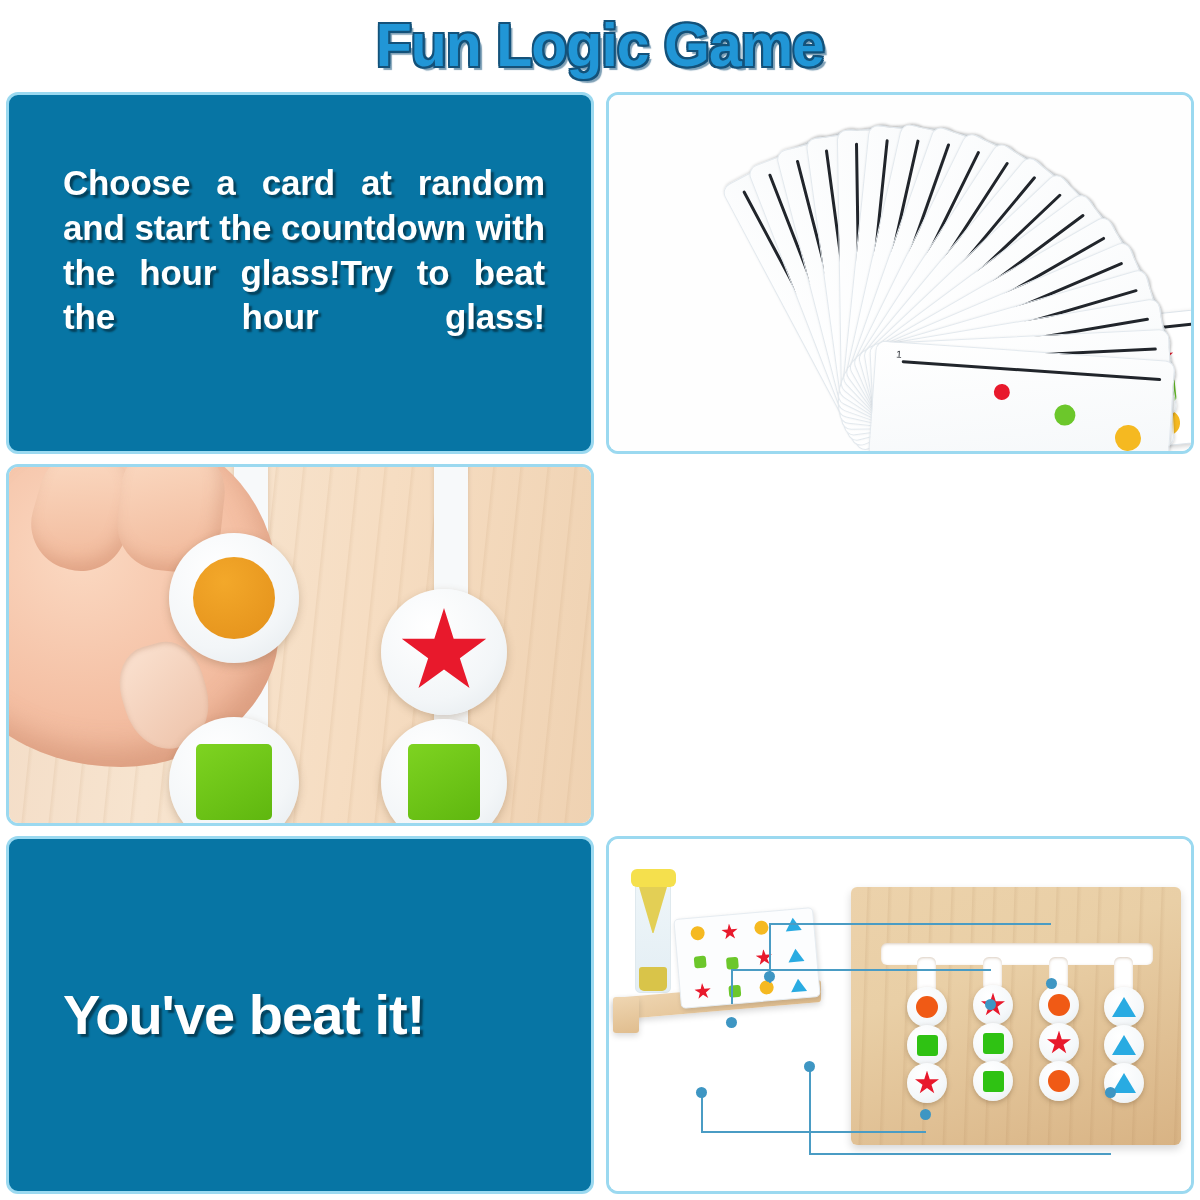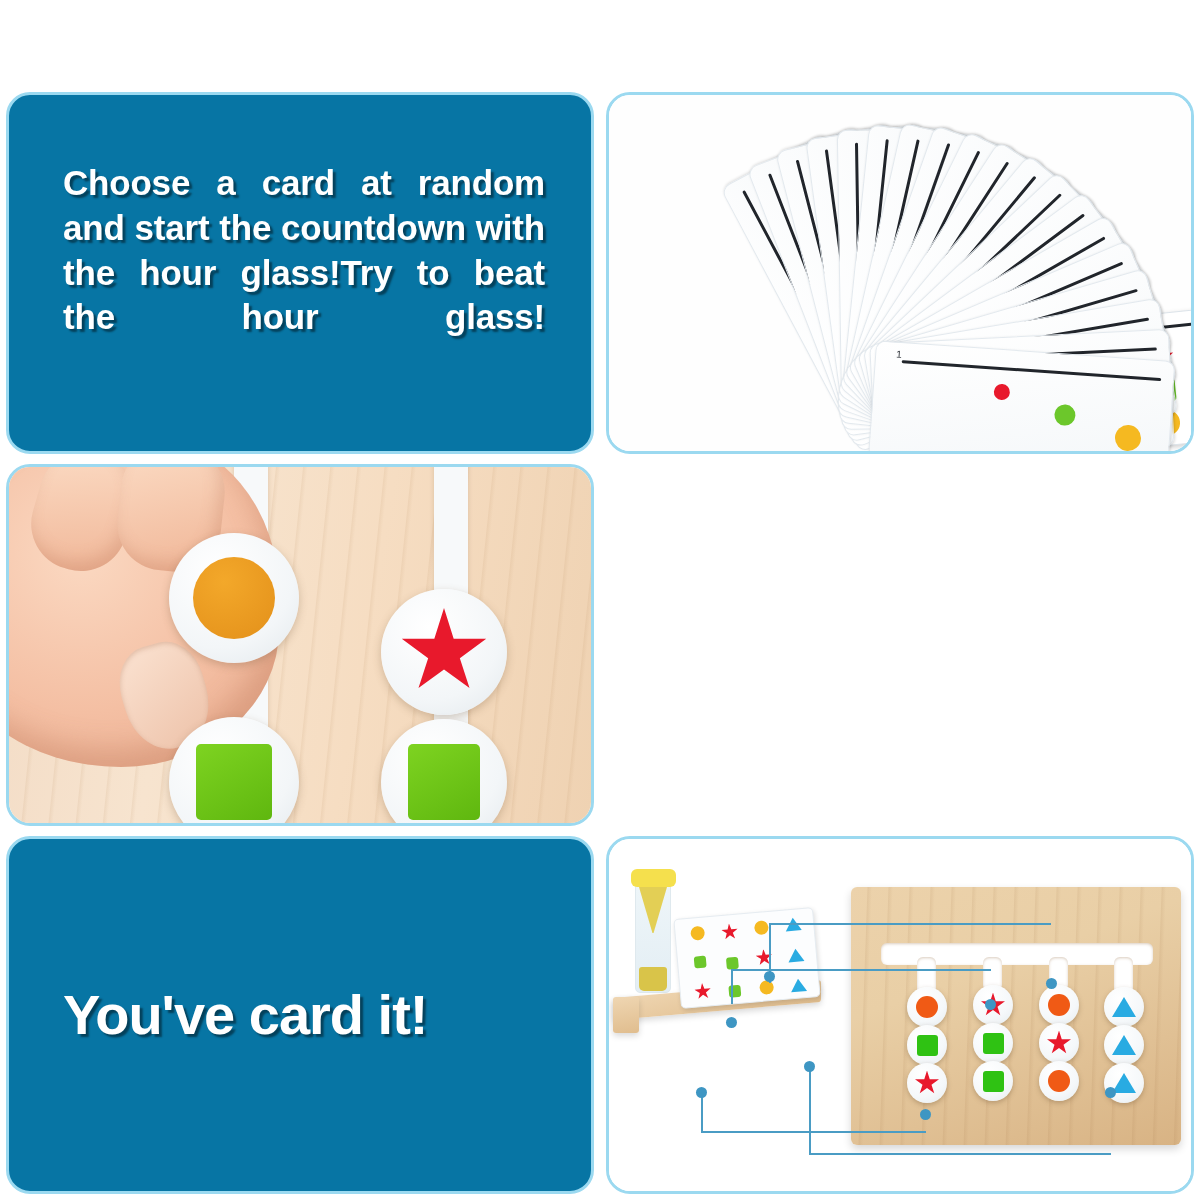--- a/index.html
+++ b/index.html
@@ -27,21 +27,21 @@
        2px 2px 0 #14527a, -2px 2px 0 #14527a, 2px -2px 0 #14527a, -2px -2px 0 #14527a,
        4px 4px 1px rgba(20,82,122,.55);
     white-space:nowrap;
   }
 
   
   .grid {
     position:absolute; left:6px; top:92px;
     width:1188px; height:1102px;
   }
-  .cell { position:absolute; border-radius:24px; overflow:hidden; }
+  .cell { position:absolute; border-radius:12px; overflow:hidden; }
   .cell.blue { background:#0775a4; border:3px solid #9bd9f0; }
   .cell.photo { background:#ffffff; border:3px solid #9bd9f0; }
 
   #c-r1c1 { left:0;    top:0;    width:588px; height:362px; }
   #c-r1c2 { left:600px;top:0;    width:588px; height:362px; }
   #c-r2c1 { left:0;    top:372px;width:588px; height:362px; }
   #c-r2c2 { left:600px;top:372px;width:588px; height:362px; }
   #c-r3c1 { left:0;    top:744px;width:588px; height:358px; }
   #c-r3c2 { left:600px;top:744px;width:588px; height:358px; }
 
@@ -147,20 +147,23 @@
   .hg-sand-top { position:absolute; background:#e3cf55; clip-path:polygon(0 0,100% 0,52% 100%,48% 100%); }
   .hg-sand-bot { position:absolute; background:#d9c449; border-radius:3px 3px 5px 5px; }
   .lead { position:absolute; border:2px solid #4a9cc4; background:transparent; }
   .lead-dot { position:absolute; width:11px; height:11px; border-radius:50%; background:#3e96c3; }
 </style>
 </head>
 <body>
 
 <div class="page">
 
+  <div class="title-bar">
+    <div class="title-text">Fun Logic Game</div>
+  </div>
 
   <div class="grid">
 
     <div class="cell blue" id="c-r1c1">
       <div class="caption small">Choose a card at random and start the countdown with the hour glass!Try to beat the hour glass!</div>
     </div>
 
     <div class="cell photo" id="c-r1c2">
       <div class="fan-scene">
 
@@ -351,21 +354,21 @@
           <div class="sh-star" style="width:88px;height:88px;background:#e8192c;"></div>
         </div>
         <div class="slider-knob" style="left:372px; top:252px; width:126px; height:126px;">
           <div style="width:72px;height:76px;border-radius:5px;background:linear-gradient(150deg,#7ed321,#5fb70f);"></div>
         </div>
       </div>
     </div>
 
 
     <div class="cell blue" id="c-r3c1">
-      <div class="caption big">You've card it!</div>
+      <div class="caption big">You've beat it!</div>
     </div>
 
     <div class="cell photo" id="c-r3c2">
       <div class="board-scene">
 
         <div class="hg-glass" style="left:26px; top:40px; width:36px; height:114px;"></div>
         <div class="hg-sand-top" style="left:30px; top:48px; width:28px; height:46px;"></div>
         <div class="hg-sand-bot" style="left:30px; top:128px; width:28px; height:24px;"></div>
         <div class="hg-cap" style="left:22px; top:30px; width:45px; height:18px;"></div>
 

